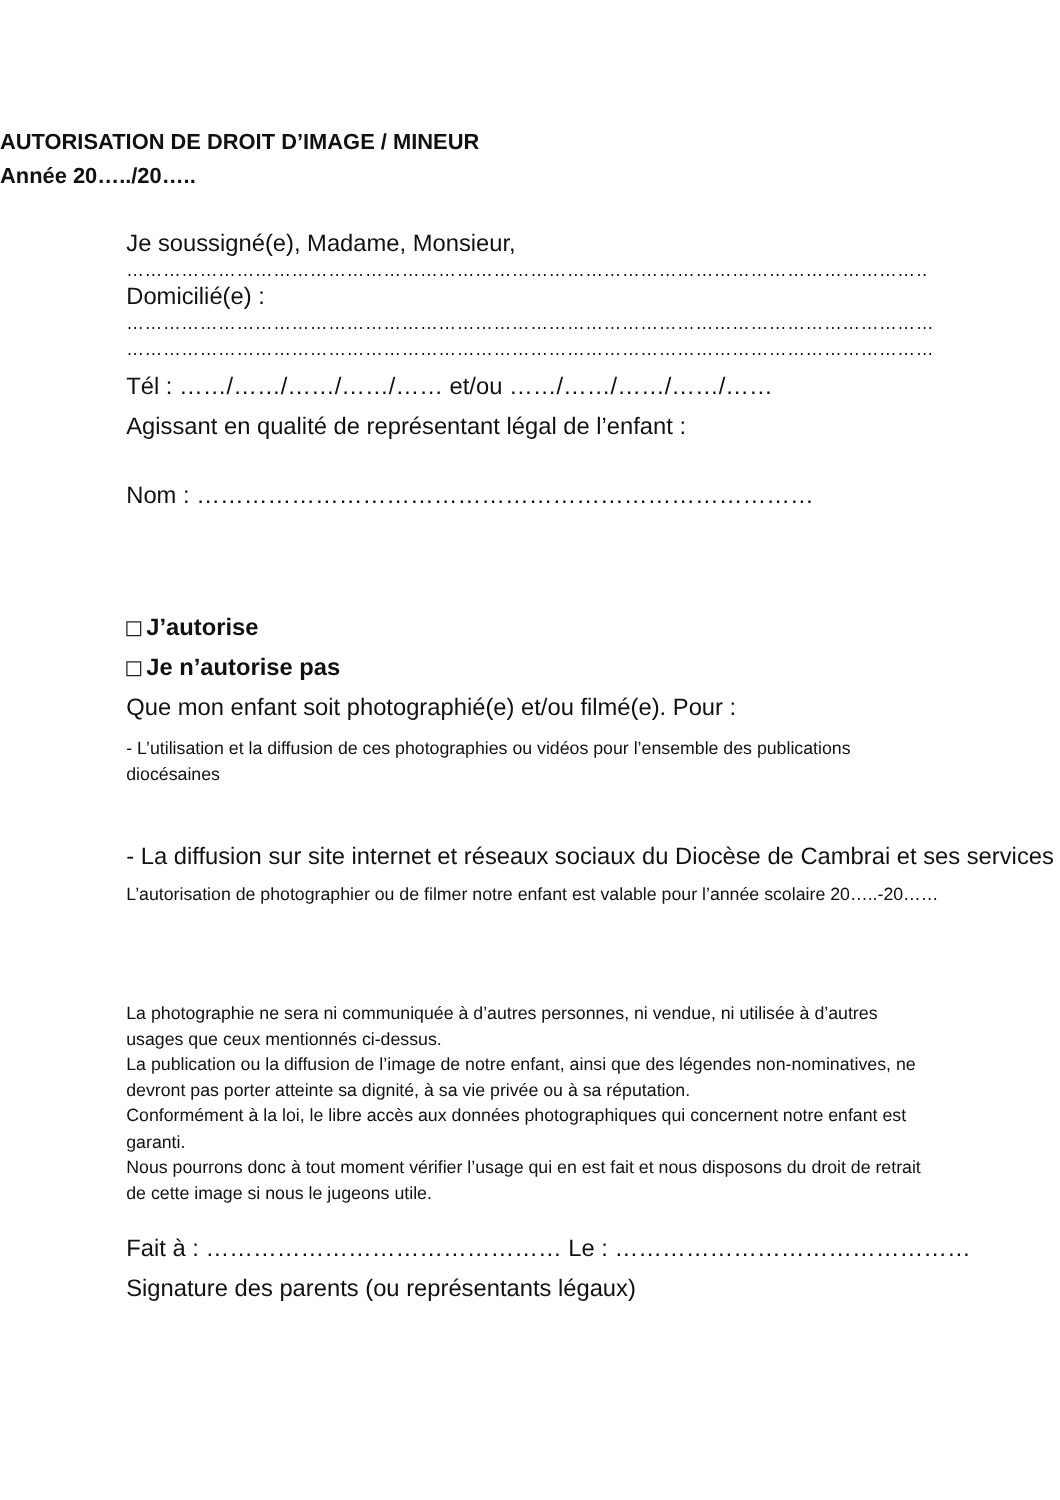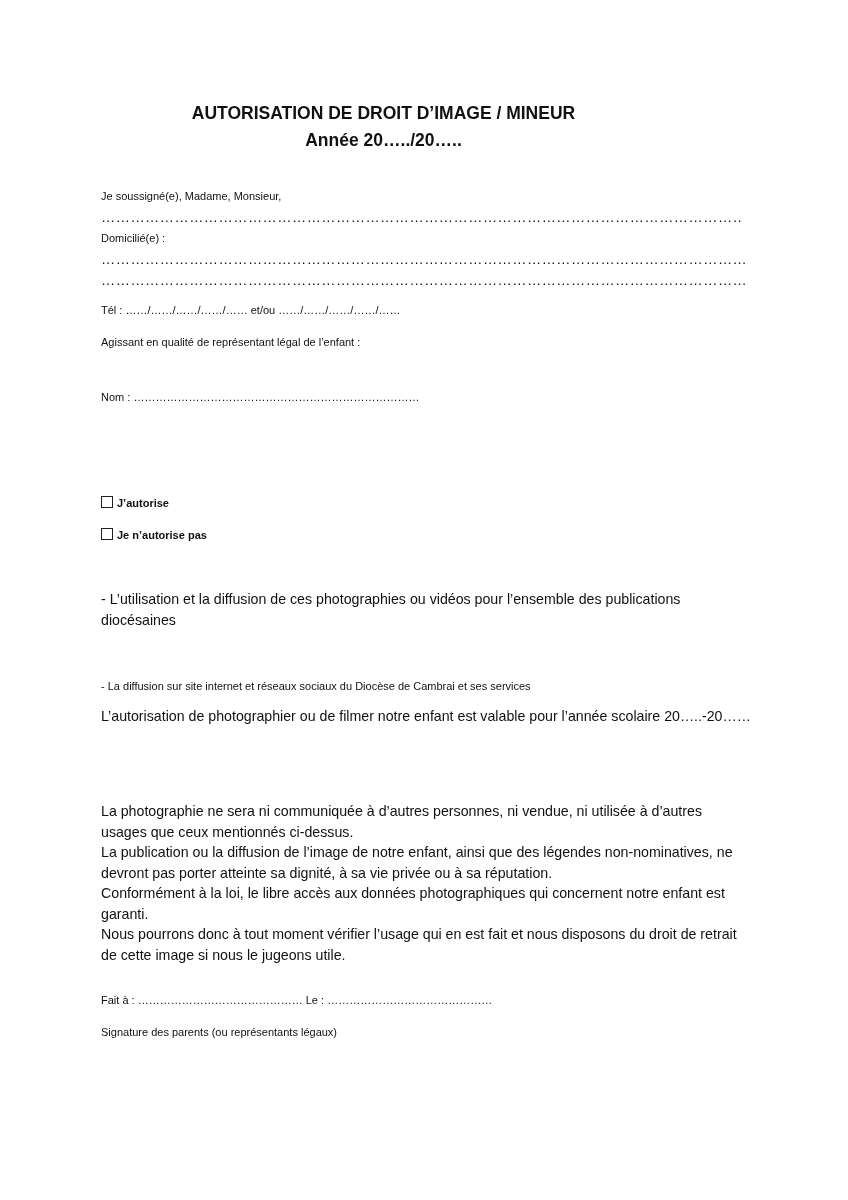--- a/index.html
+++ b/index.html
@@ -1,22 +1,22 @@
 <!DOCTYPE html>
 <html><head>
   <meta charset="utf-8">
   <style>
     html, body { margin: 0; padding: 0; background: #ffffff; }
     body { width: 848px; height: 1200px; position: relative; overflow: hidden;
            font-family: "Liberation Sans", sans-serif; color: #111111; }
     .page { position: absolute; left: 0; top: 0; width: 848px; height: 1200px; background: #fff; }
-    .title { position: absolute; left: 0; width: 767px; text-align: center; font-weight: bold; font-size: 17.5px; }
+    .title { position: absolute; left: 0; width: 767px; text-align: left; font-weight: bold; font-size: 17.5px; }
     .t1 { top: 103px; }
     .t2 { top: 130px; }
-    .line { position: absolute; left: 101px; font-size: 11px; white-space: nowrap; line-height: 20px; }
+    .line { position: absolute; left: 101px; font-size: 19px; white-space: nowrap; line-height: 20px; }
     .dots { position: absolute; left: 101px; font-size: 14.2px; white-space: nowrap; overflow: hidden; width: 646px; line-height: 20px; letter-spacing: 0.5px; }
     .dots.short { width: 641px; }
     .bold { font-weight: bold; }
     .checkbox { display: inline-block; width: 10px; height: 10px; border: 1px solid #222; margin-right: 4px; vertical-align: -1px; cursor: pointer; }
     .para { position: absolute; left: 101px; width: 660px; font-size: 14.2px; line-height: 20.5px; }
   </style>
 </head>
 <body>
 
 <div class="page">
@@ -34,20 +34,21 @@
   <div class="line" style="top:332px">Agissant en qualité de représentant légal de l’enfant :</div>
   <div class="line" style="top:387px">Nom : ……………………………………………………………………</div>
 
   <div class="line bold" style="top:493px">
     <span class="checkbox"></span><span>J’autorise</span>
   </div>
   <div class="line bold" style="top:525px">
     <span class="checkbox"></span><span>Je n’autorise pas</span>
   </div>
 
+  <div class="line" style="top:557px">Que mon enfant soit photographié(e) et/ou filmé(e). Pour :</div>
   <div class="para" style="top:589px; width:640px">- L’utilisation et la diffusion de ces photographies ou vidéos pour l’ensemble des publications diocésaines</div>
   <div class="line" style="top:676px">- La diffusion sur site internet et réseaux sociaux du Diocèse de Cambrai et ses services</div>
 
   <div class="para" style="top:706px; width:655px">L’autorisation de photographier ou de filmer notre enfant est valable pour l’année scolaire 20…..-20……</div>
 
   <div class="para" style="top:801px; width:648px">
     <div>La photographie ne sera ni communiquée à d’autres personnes, ni vendue, ni utilisée à d’autres usages que ceux mentionnés ci-dessus.</div>
     <div>La publication ou la diffusion de l’image de notre enfant, ainsi que des légendes non-nominatives, ne devront pas porter atteinte sa dignité, à sa vie privée ou à sa réputation.</div>
     <div>Conformément à la loi, le libre accès aux données photographiques qui concernent notre enfant est garanti.</div>
     <div>Nous pourrons donc à tout moment vérifier l’usage qui en est fait et nous disposons du droit de retrait de cette image si nous le jugeons utile.</div>

